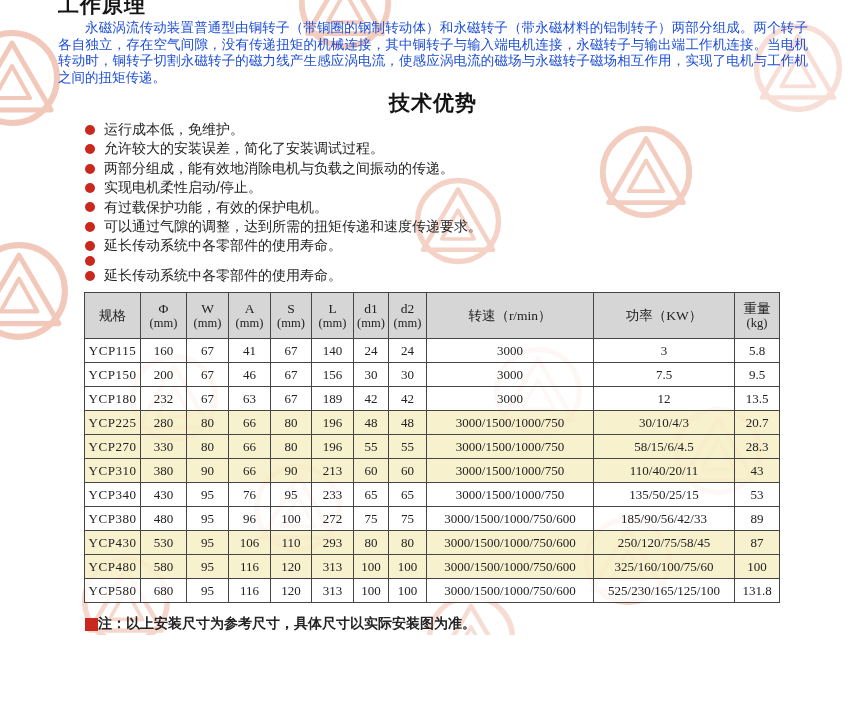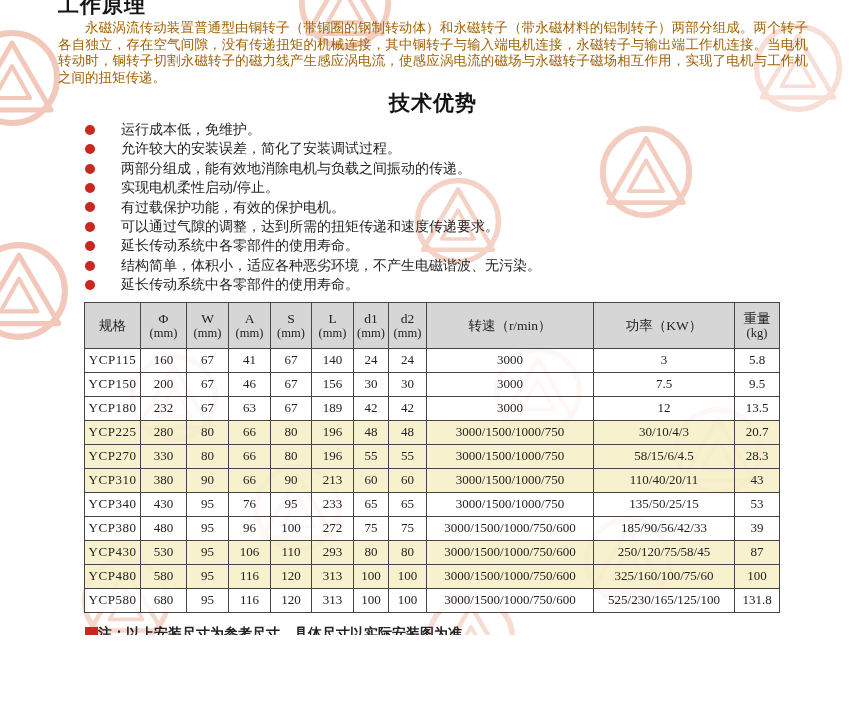--- a/index.html
+++ b/index.html
@@ -27,26 +27,26 @@
     margin: 0; line-height: 24px; letter-spacing: 1px;
   }
   .title-principle { margin-top: -7px; }
   .title-advantages { margin-top: 5px; text-align: center; }
 
   .principle-para {
     width: 750px;
     margin: 3px 16px 0 0;
     font-size: 13.5px; line-height: 16.5px;
     text-align: justify; text-indent: 2em;
-    color: #a16207;
+    color: #1d4ed8;
   }
 
   .adv-list { list-style: none; margin: 5px 0 0 0; padding: 0 0 0 27px; }
   .adv-item {
-    display: flex; align-items: center; gap: 26px;
+    display: flex; align-items: center; gap: 9px;
     font-size: 14px; line-height: 19.4px; color: #242424;
   }
   .bullet-dot {
     flex: none; width: 10px; height: 10px; border-radius: 50%;
     background: var(--accent, #c8281e);
   }
 
   
   .spec-table {
     margin: 7px 12px 0 26px;
@@ -192,21 +192,20 @@
         <li class="adv-item">
           <span class="bullet-dot"></span>
           <span>可以通过气隙的调整，达到所需的扭矩传递和速度传递要求。</span>
         </li>
         <li class="adv-item">
           <span class="bullet-dot"></span>
           <span>延长传动系统中各零部件的使用寿命。</span>
         </li>
         <li class="adv-item">
           <span class="bullet-dot"></span>
-          <span>结构简单，体积小，适应各种恶劣环境，不产生电磁谐波、无污染。</span>
         </li>
         <li class="adv-item">
           <span class="bullet-dot"></span>
           <span>延长传动系统中各零部件的使用寿命。</span>
         </li>
       </ul>
 
     <table class="spec-table">
       <colgroup>
         <col>
@@ -362,21 +361,21 @@
             <td class="model-cell">YCP380</td>
             <td>480</td>
             <td>95</td>
             <td>96</td>
             <td>100</td>
             <td>272</td>
             <td>75</td>
             <td>75</td>
             <td>3000/1500/1000/750/600</td>
             <td>185/90/56/42/33</td>
-            <td>39</td>
+            <td>89</td>
           </tr>
           <tr class="hl">
             <td class="model-cell">YCP430</td>
             <td>530</td>
             <td>95</td>
             <td>106</td>
             <td>110</td>
             <td>293</td>
             <td>80</td>
             <td>80</td>

